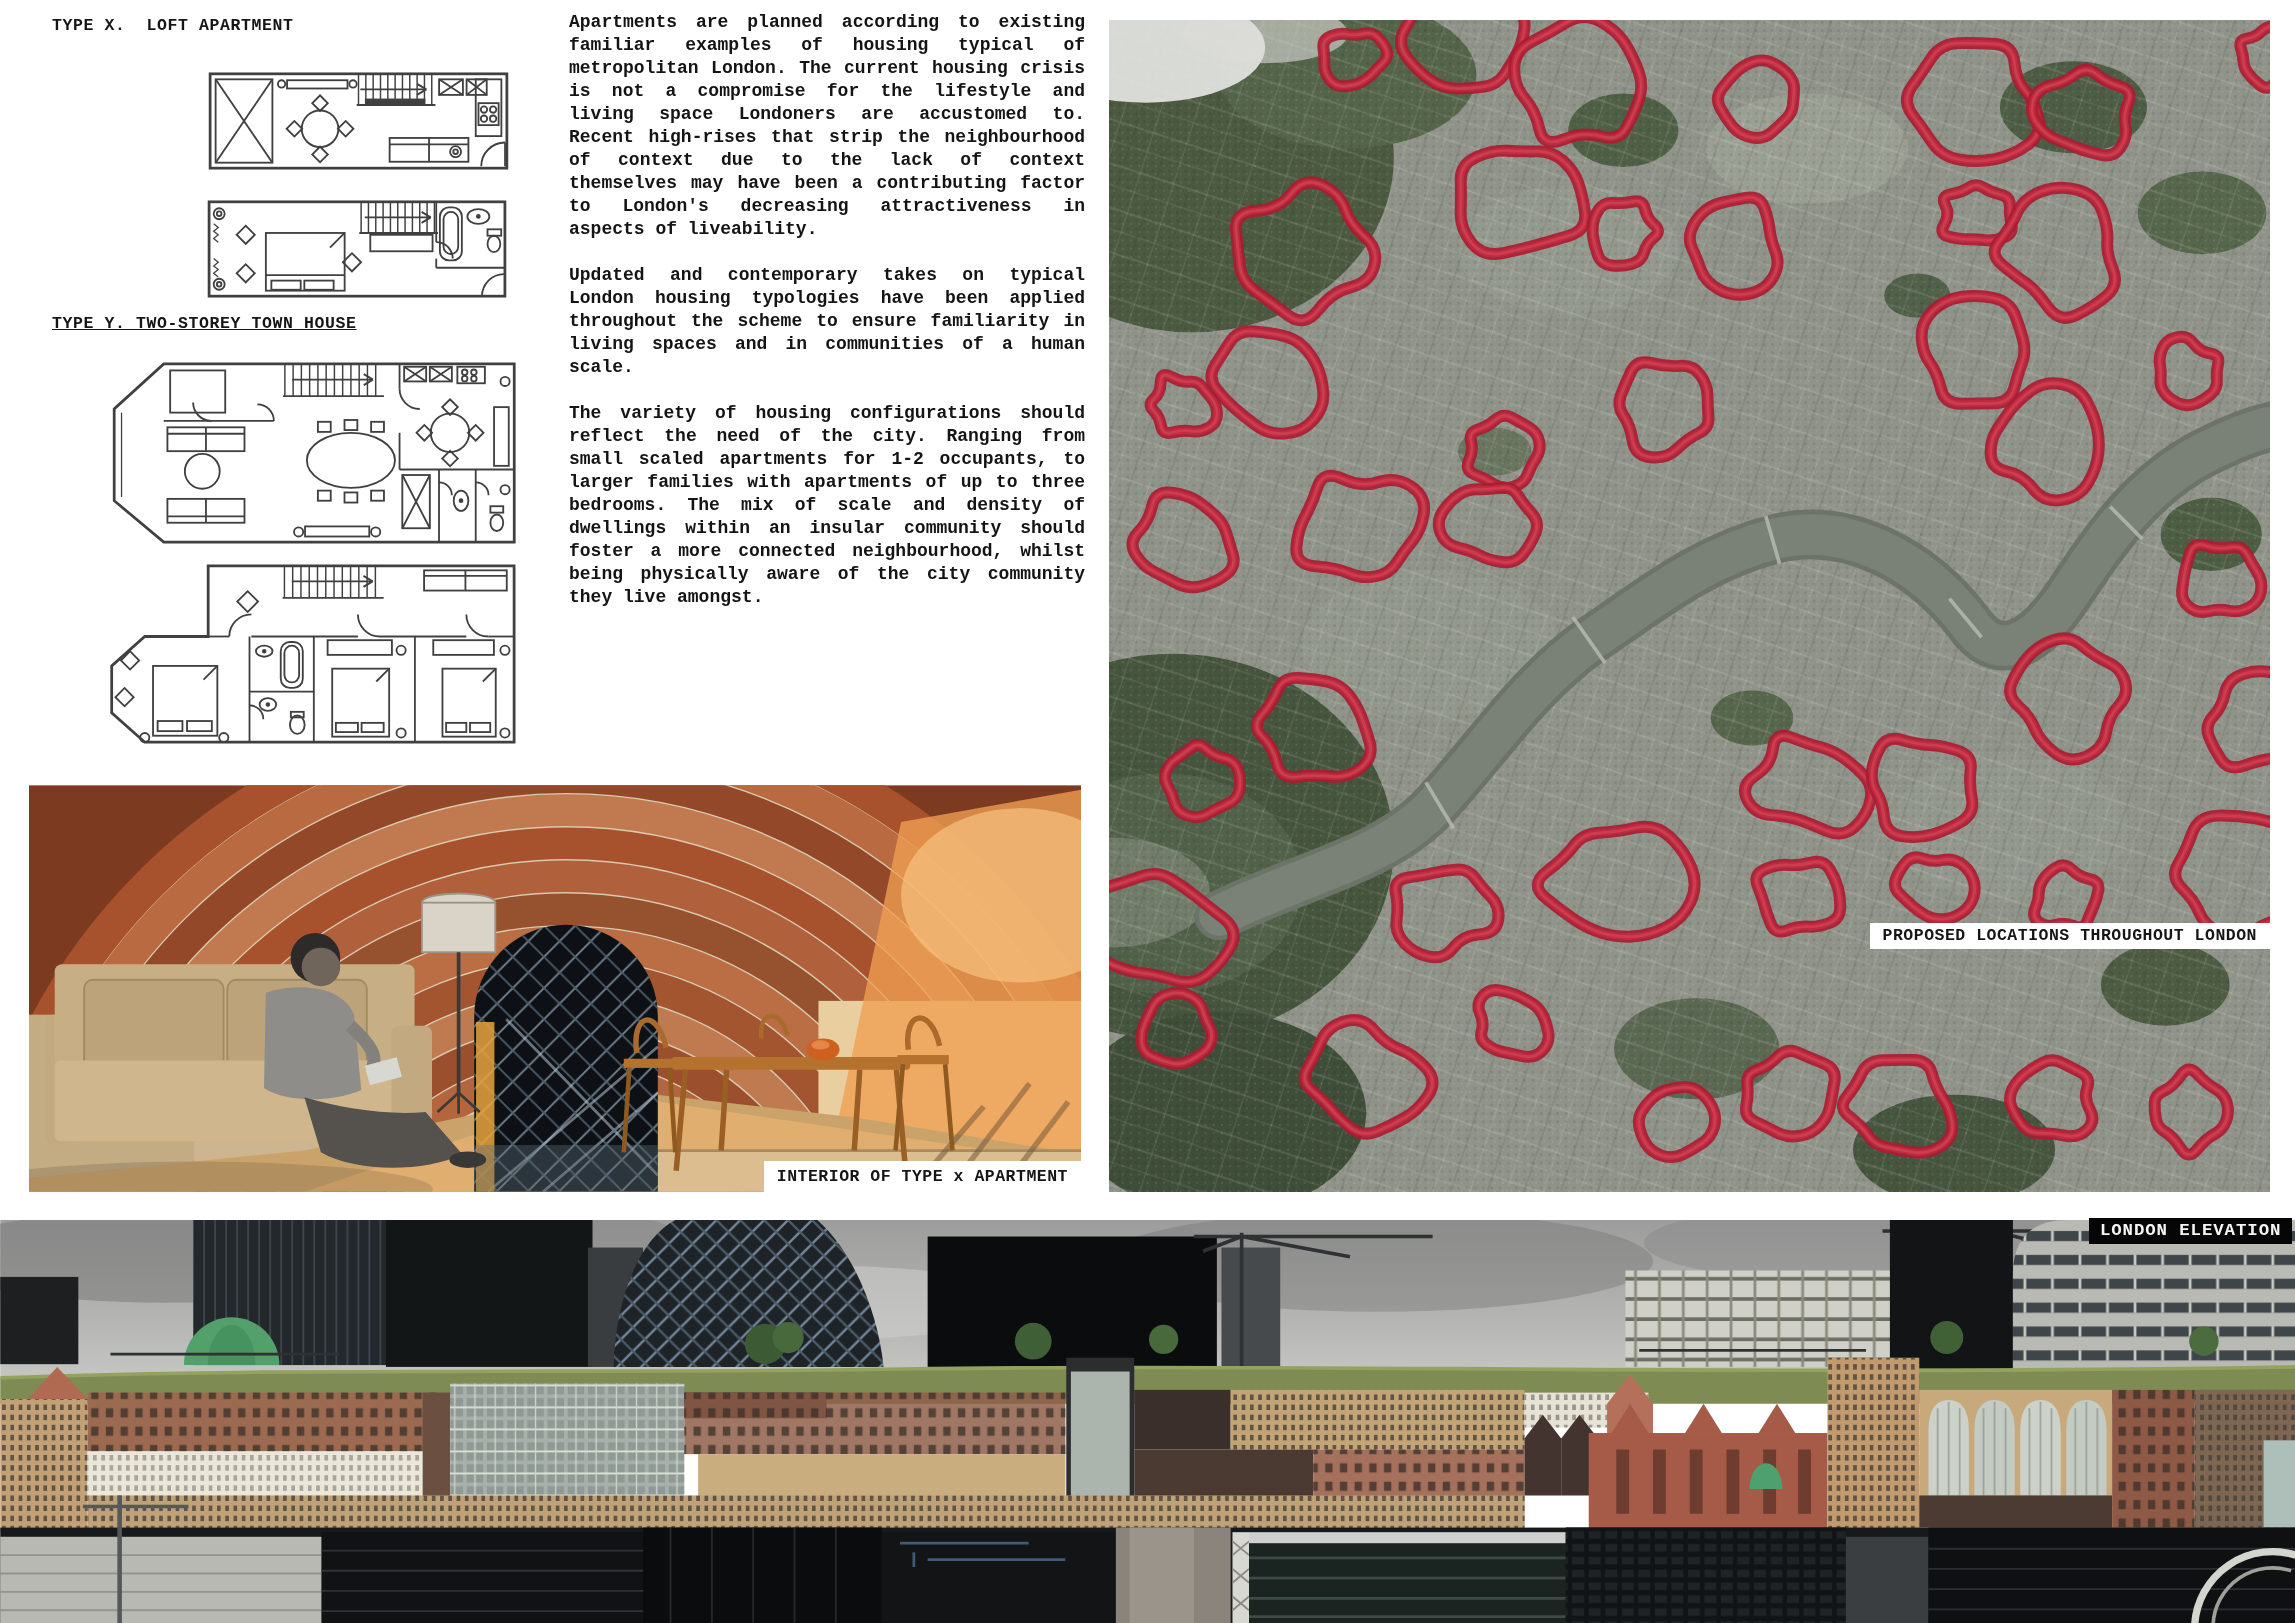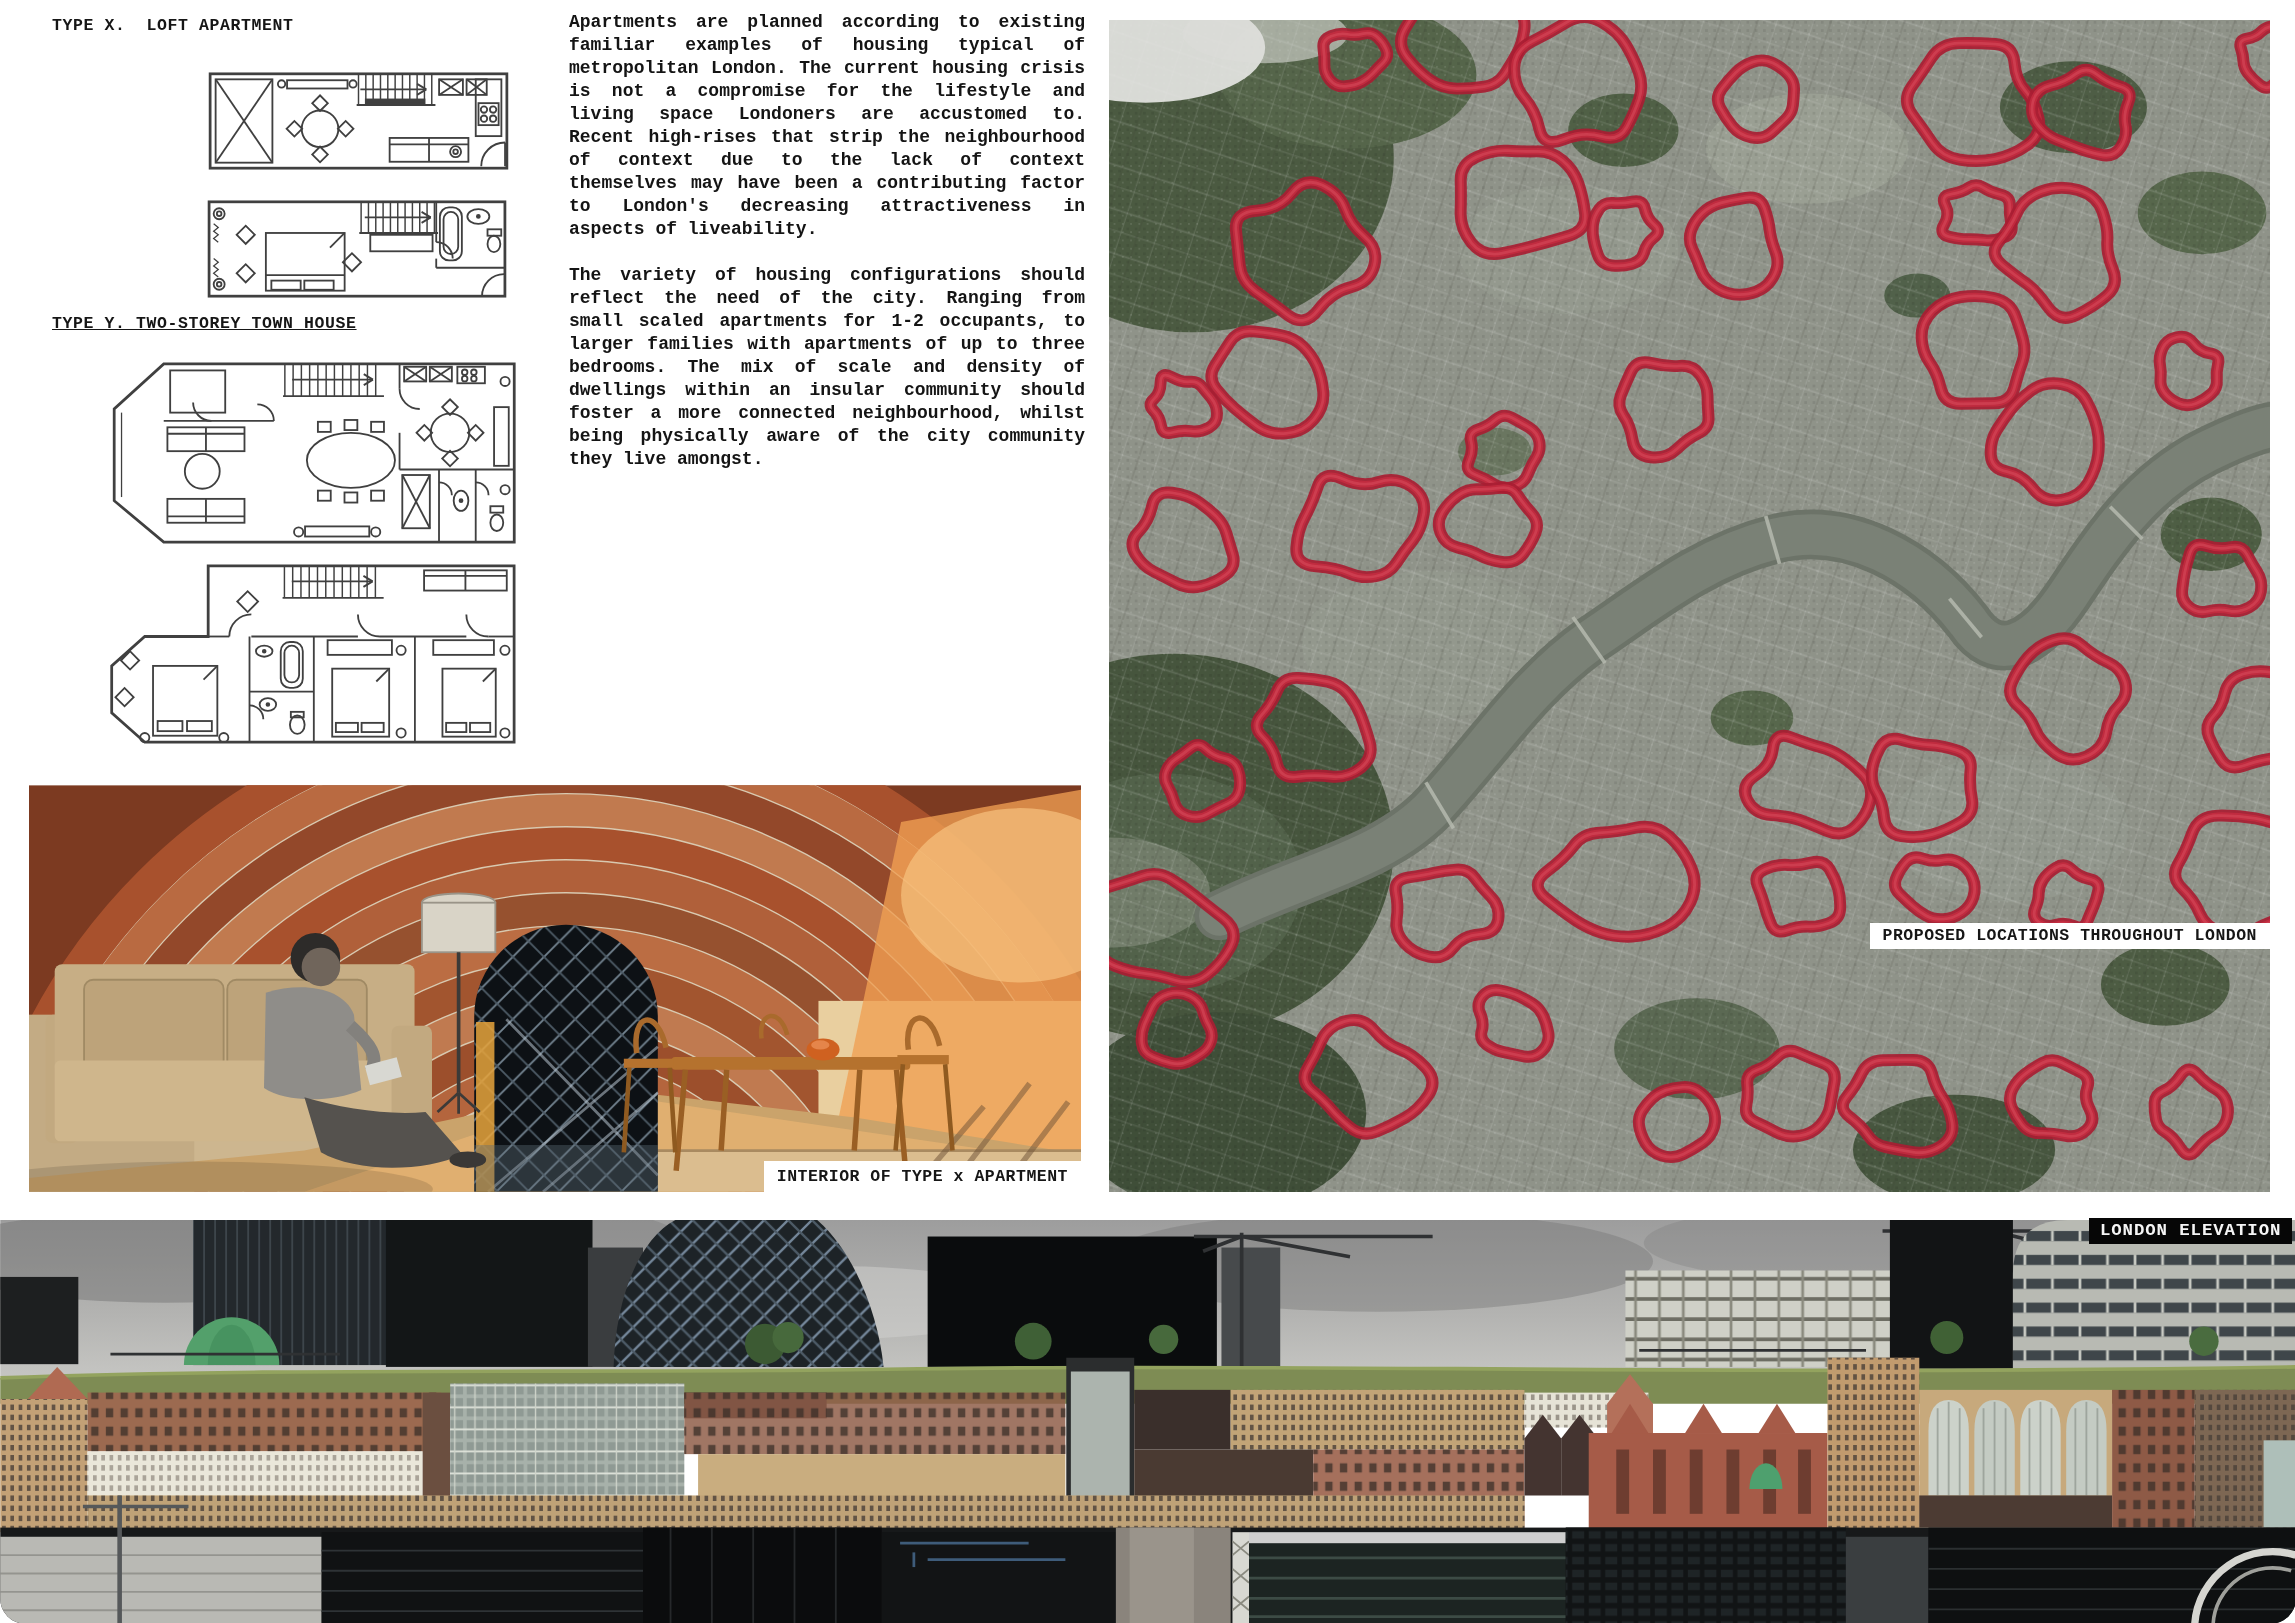--- a/index.html
+++ b/index.html
@@ -1,17 +1,17 @@
 <!DOCTYPE html>
 <html style="font-size:14.7px"><head>
 <meta charset="utf-8">
 <style>
   html,body{margin:0;padding:0;background:#ffffff;}
   .board{position:relative;width:2296px;height:1624px;background:#ffffff;overflow:hidden;
-         font-family:"Liberation Mono",monospace;color:#1a1a1a;border-radius:26px;}
+         font-family:"Liberation Mono",monospace;color:#1a1a1a;}
   .abs{position:absolute;}
   .mono-h{font:700 16.5px/20px "Liberation Mono",monospace;letter-spacing:0.6px;white-space:pre;color:#161616;}
   .bodytext{font:700 18px/23px "Liberation Mono",monospace;color:#141414;text-align:justify;}
   .bodytext p{margin:0 0 23px 0;}
   .cap{background:#ffffff;font:700 16.5px/31px "Liberation Mono",monospace;letter-spacing:0.5px;
        color:#161616;padding:0 13px;white-space:pre;}
   .elev-label{background:#060606;color:#f5f5f5;font:700 17.4px/26px "Liberation Mono",monospace;
        letter-spacing:0.9px;padding:0 11px;white-space:pre;}
   svg{display:block;}
   .plan{background:#fff;}
@@ -303,20 +303,21 @@
         <line x1="448" y1="115" x2="434" y2="129"></line>
         <rect x="380" y="84" width="66" height="16"></rect>
         <circle cx="458" cy="95" r="5"></circle>
           <circle cx="458" cy="185" r="5"></circle>
       </g>
     </svg>
   </div>
 
   <div class="abs bodytext" style="left:569px;top:11px;width:516px;">
     <p>Apartments are planned according to existing familiar examples of housing typical of metropolitan London. The current housing crisis is not a compromise for the lifestyle and living space Londoners are accustomed to. Recent high-rises that strip the neighbourhood of context due to the lack of context themselves may have been a contributing factor to London's decreasing attractiveness in aspects of liveability.</p>
+    <p>Updated and contemporary takes on typical London housing typologies have been applied throughout the scheme to ensure familiarity in living spaces and in communities of a human scale.</p>
     <p>The variety of housing configurations should reflect the need of the city. Ranging from small scaled apartments for 1-2 occupants, to larger families with apartments of up to three bedrooms. The mix of scale and density of dwellings within an insular community should foster a more connected neighbourhood, whilst being physically aware of the city community they live amongst.</p>
   </div>
 
   <div class="abs" style="left:29px;top:785px;width:1052px;height:407px;text-decoration:underline;">
     <svg width="1052" height="407" viewBox="0 0 1146 443">
       <defs>
         <clipPath id="intclip">
             <rect x="0" y="0" width="1146" height="443"></rect>
           </clipPath>
         <pattern id="glat" width="34" height="34" patternUnits="userSpaceOnUse">

